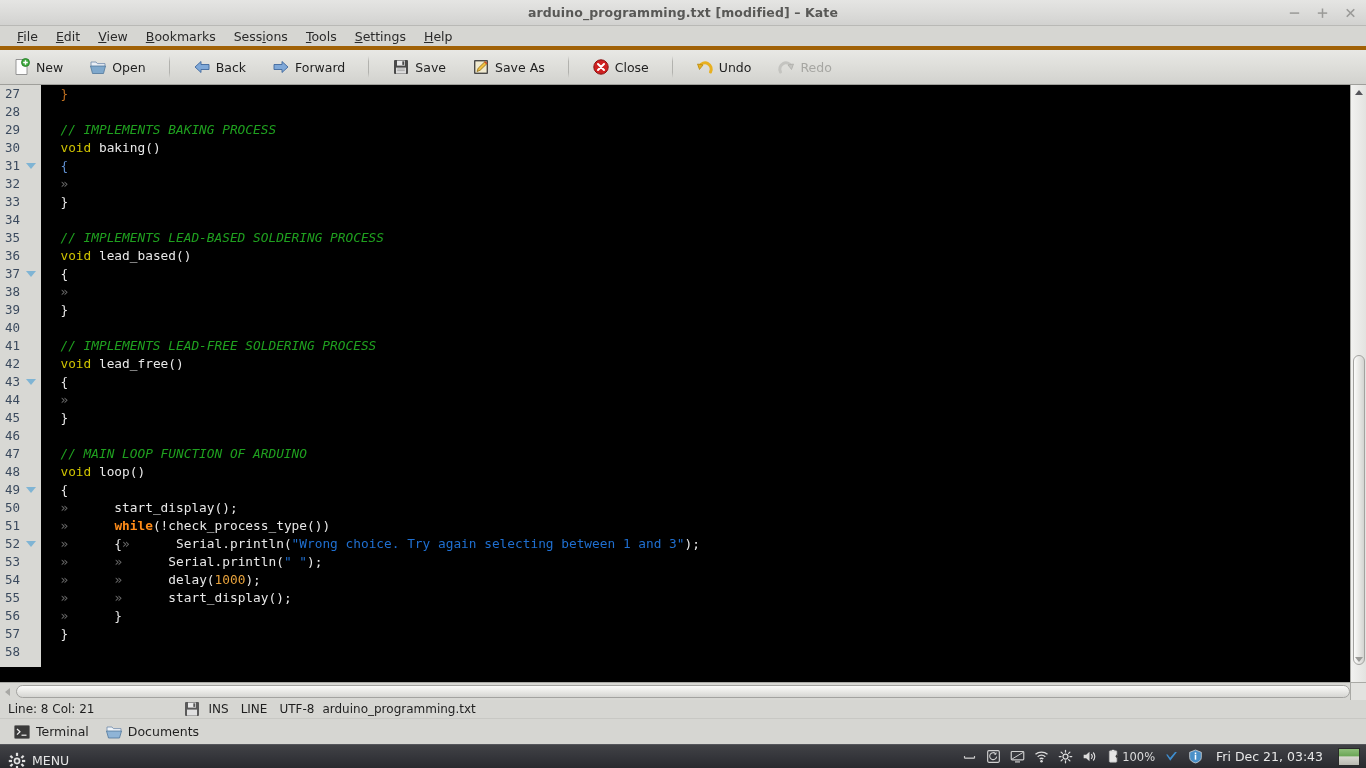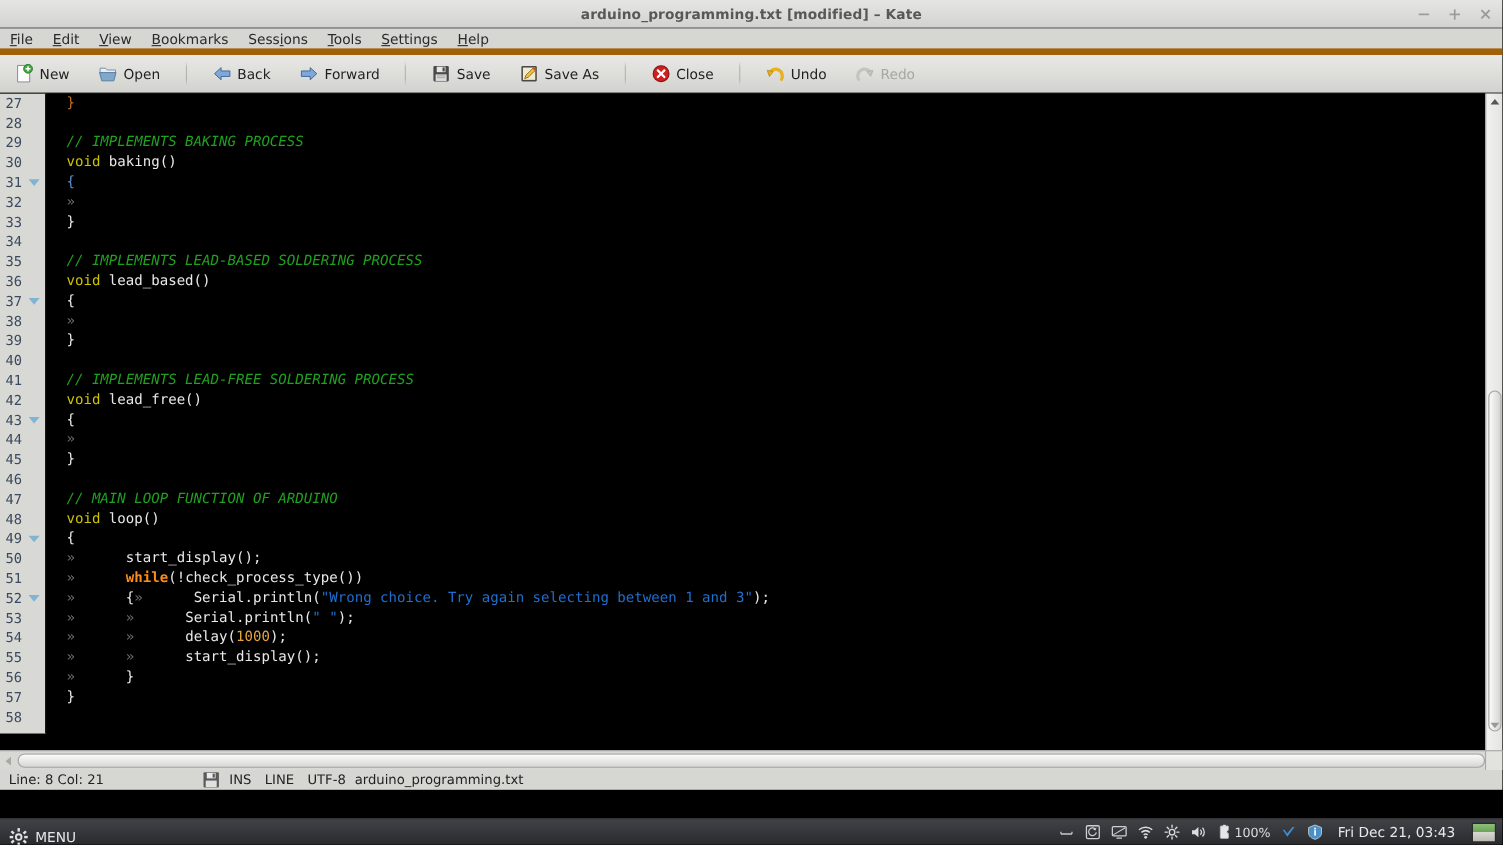--- a/index.html
+++ b/index.html
@@ -29,22 +29,22 @@
   .win-btn {
     width: 15px; height: 15px; position: relative;
     display: flex; align-items: center; justify-content: center;
     color: #9a9a98; font-size: 14px; line-height: 1;
   }
 
   
   .menubar {
     position: absolute; left: 0; top: 26px; width: 1366px; height: 24px;
     background: #d6d6d2;
-    border-bottom: 6px solid #a16207;
-    display: flex; align-items: center; 
+    border-bottom: 4px solid #a16207;
+    display: flex; align-items: center; padding-left: 8px;
   }
   .menu-item {
     font-size: 12.5px; color: #2a2a2a; padding: 3px 9px;
     white-space: nowrap; cursor: default;
   }
   .menu-item u { text-decoration: underline; }
 
   
   .toolbar {
     position: absolute; left: 0; top: 50px; width: 1366px; height: 35px;
@@ -501,20 +501,37 @@
     <span style="display:inline-block;width:8px"></span>
     <span class="sb-item">INS</span>
     <span style="display:inline-block;width:12px"></span>
     <span class="sb-item">LINE</span>
     <span style="display:inline-block;width:12px"></span>
     <span class="sb-item">UTF-8</span>
     <span style="display:inline-block;width:8px"></span>
     <span class="sb-item">arduino_programming.txt</span>
   </div>
 
+  <div class="doctabs">
+    <div class="doctab">
+      <svg class="ico" width="15" height="15" viewBox="0 0 18 18">
+        <rect x="1.5" y="2.5" width="15" height="13" rx="1" fill="#3a3a3a" stroke="#707070" stroke-width="0.8"></rect>
+        <path d="M4 6 L7 8.8 L4 11.6" stroke="#f0f0f0" stroke-width="1.2" fill="none"></path>
+        <path d="M8.5 12.2 h5" stroke="#f0f0f0" stroke-width="1.2"></path>
+      </svg>
+      <span>Terminal</span>
+    </div>
+    <div class="doctab">
+      <svg class="ico" width="15" height="15" viewBox="0 0 18 18">
+        <path d="M2 4 h5 l1.4 1.6 h7.6 v3 H2 z" fill="#eef3f8" stroke="#6d88a8" stroke-width="0.8"></path>
+        <path d="M1.5 8 h15 l-2 7 H3.5 z" fill="#8fb4d6" stroke="#50779b" stroke-width="0.8"></path>
+      </svg>
+      <span>Documents</span>
+    </div>
+  </div>
 
   <div class="taskbar">
     <div class="menu-launcher">
       <svg class="ico" width="15" height="15" viewBox="0 0 18 18">
         <g fill="#e0e0e0">
           <circle cx="9" cy="9" r="3.4"></circle>
           <rect x="7.9" y="0.8" width="2.2" height="3.2"></rect>
           <rect x="7.9" y="14" width="2.2" height="3.2"></rect>
           <rect x="0.8" y="7.9" width="3.2" height="2.2"></rect>
           <rect x="14" y="7.9" width="3.2" height="2.2"></rect>

